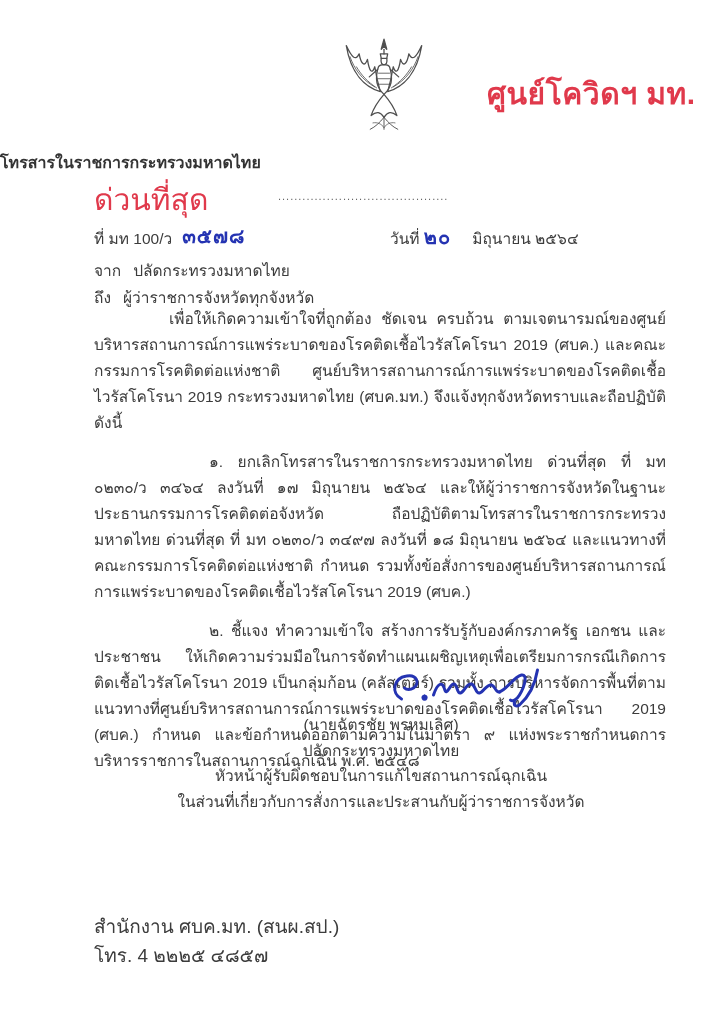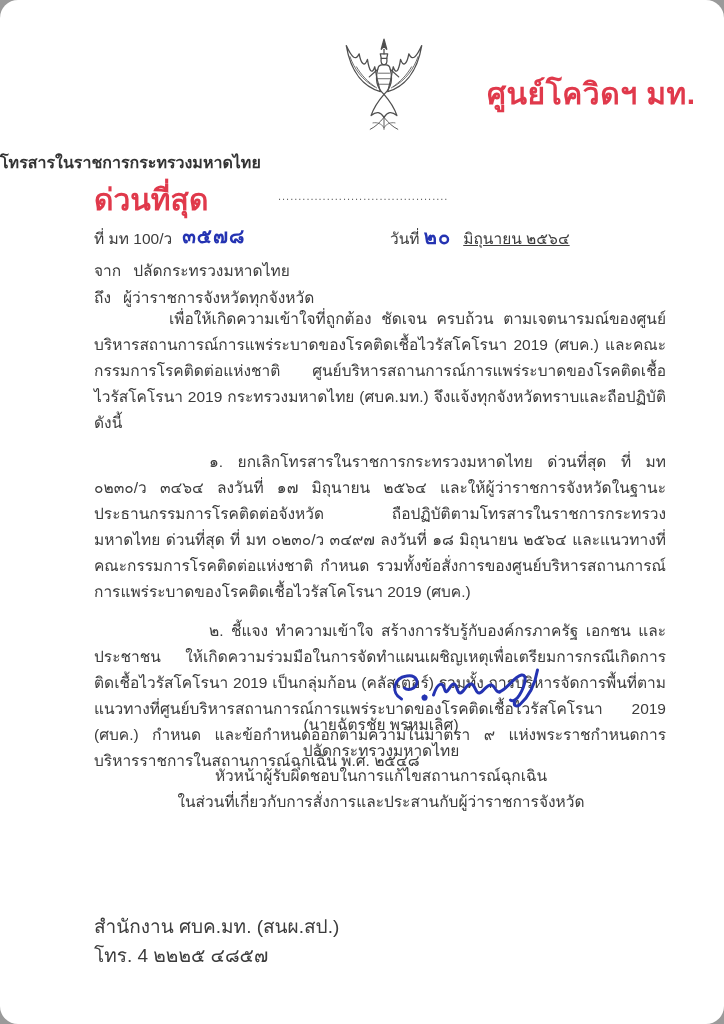--- a/index.html
+++ b/index.html
@@ -6,21 +6,20 @@
   html, body { background: #9a9a9a; }
   body { font-family: "Liberation Sans", "DejaVu Sans", sans-serif; }
   .page {
     position: relative;
     width: 724px;
     height: 1024px;
     margin: 0 auto;
     background: var(--paper, #ffffff);
     color: var(--text, #3c3c3c);
     overflow: hidden;
-    border-radius: 18px;
   }
   
   .emblem {
     position: absolute;
     left: 338px; top: 36px;
     width: 92px; height: 102px;
   }
   .emblem svg { width: 100%; height: 100%; }
   .stamp {
     position: absolute;
@@ -36,21 +35,21 @@
     left: 0; top: 150px;
     width: 100%;
     font-size: 16px;
     font-weight: 600;
     color: #333333;
   }
   .urgent {
     position: absolute;
     left: 94px; top: 176px;
     font-size: 30px;
-    font-weight: bold;
+    font-weight: normal;
     color: var(--red, #e0394b);
     white-space: nowrap;
   }
   .dotted {
     position: absolute;
     left: 278px; top: 190px;
     width: 190px;
     font-size: 11px;
     letter-spacing: 1px;
     color: #666;
@@ -72,21 +71,21 @@
     font-size: 20px;
     letter-spacing: 1px;
     font-family: Liberation Serif, serif;
   }
   .ref-number { margin-left: 10px; position: relative; top: -1px; }
   .date-group {
     position: absolute;
     left: 296px; top: 0;
     white-space: nowrap;
   }
-  .date-rest { margin-left: 12px; text-decoration: underline; }
+  .date-rest { margin-left: 21px; }
   .from-line, .to-line {
     position: absolute;
     left: 94px;
     font-size: 15.5px;
     white-space: nowrap;
   }
   .from-line { top: 258px; }
   .to-line   { top: 285px; }
   .from-line .label, .to-line .label { margin-right: 12px; }
   

